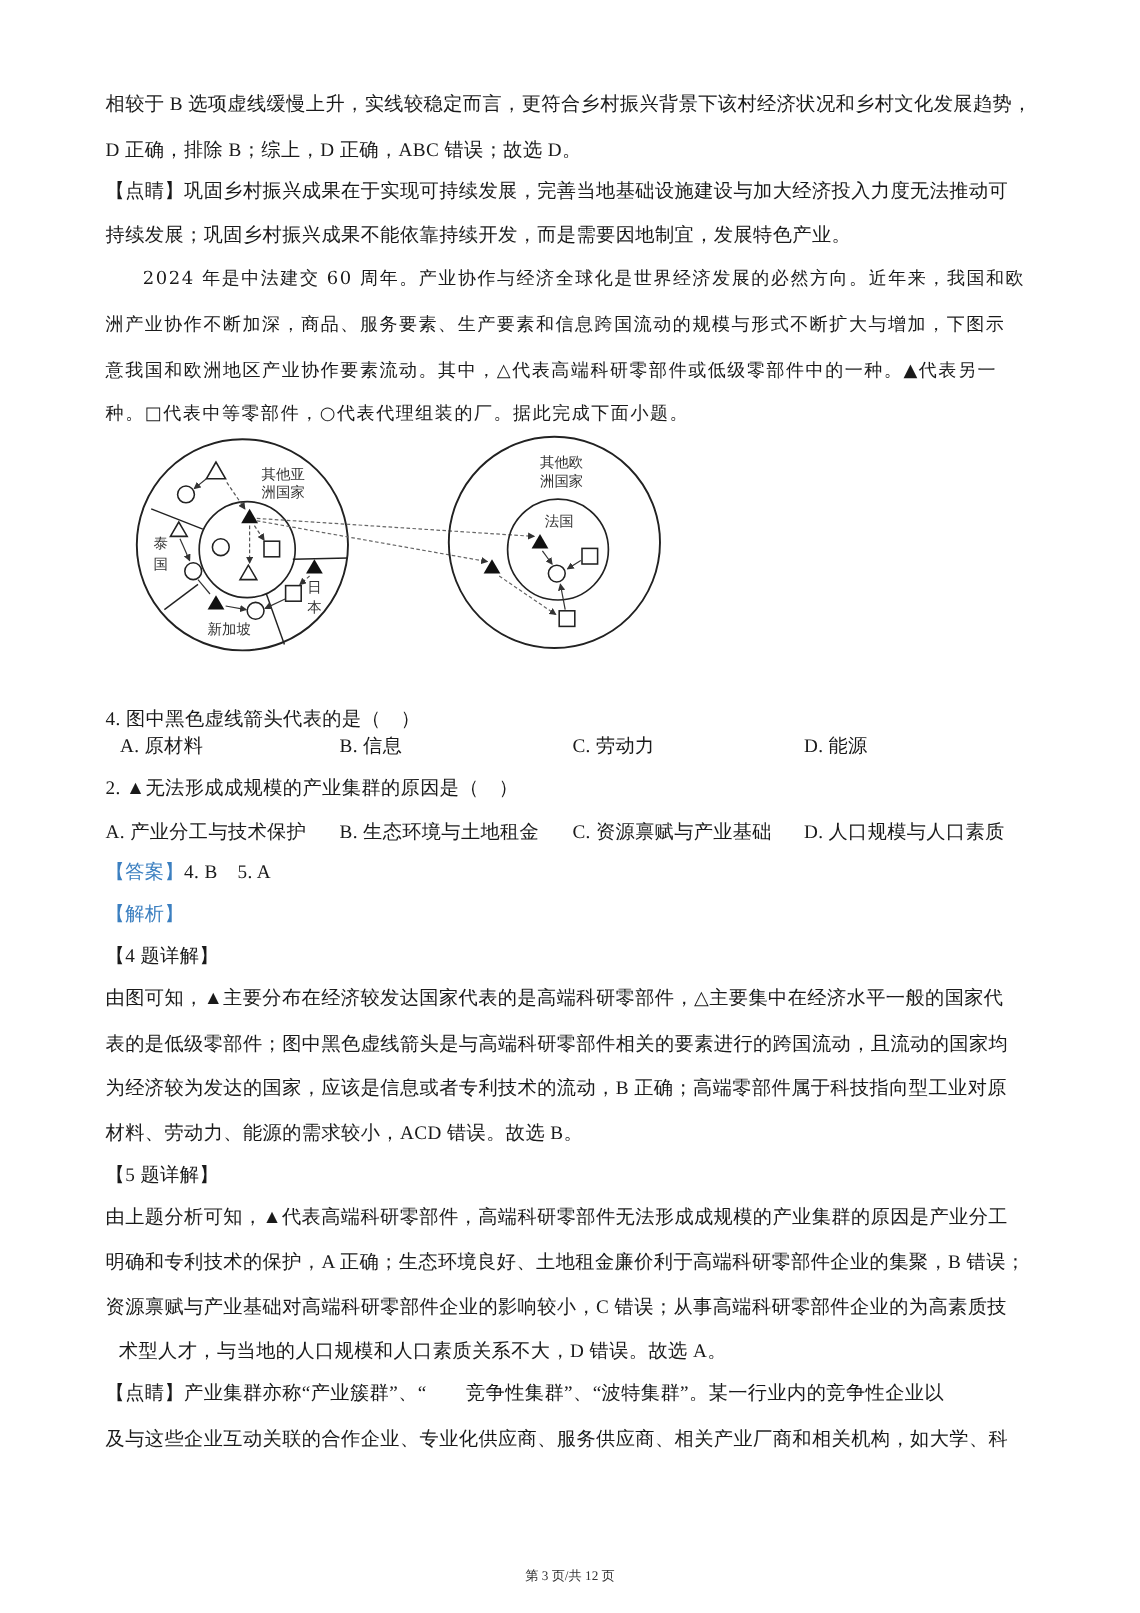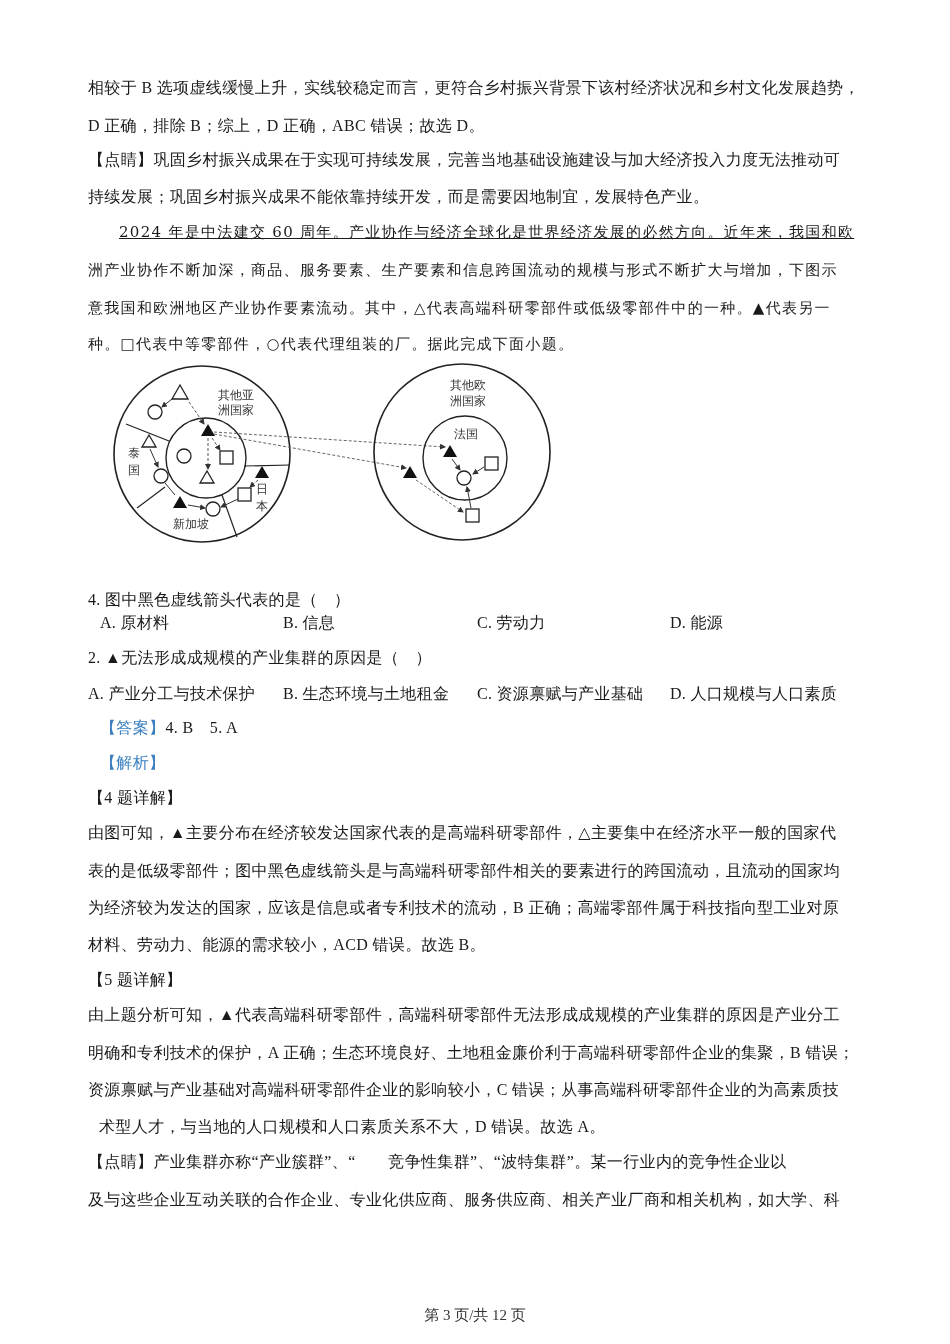--- a/index.html
+++ b/index.html
@@ -22,23 +22,23 @@
     }
     .line {
       position: absolute;
       left: 88px;
       width: 790px;
       font-size: 16px;
       line-height: 20px;
       white-space: nowrap;
       letter-spacing: 0.35px;
     }
-    .line.indent { left: 119px; width: 760px; text-decoration: underline; }
+    .line.indent { left: 119px; width: 760px; }
     .line.song { letter-spacing: 1.3px; font-family: "DejaVu Serif", "Liberation Serif", serif; font-size: 15px; }
-    .blue { color: #3b7fc0; margin-left: 12px; }
+    .blue { color: #3b7fc0; }
     .opt {
       position: absolute;
       font-size: 16px;
       line-height: 20px;
       white-space: nowrap;
       letter-spacing: 0.3px;
     }
     .figure {
       position: absolute;
       left: 110px;
@@ -51,21 +51,21 @@
       font-family: "DejaVu Serif", "Liberation Serif", serif;
       font-size: 12px;
       fill: #333;
     }
     .footer {
       position: absolute;
       left: 0;
       width: 950px;
       top: 1306px;
       text-align: center;
-      font-size: 15px;
+      font-size: 11px;
       color: #333;
     }
   </style>
 </head>
 <body>
 
 <div class="page">
 
   <div class="line" style="top:78px;">相较于 B 选项虚线缓慢上升，实线较稳定而言，更符合乡村振兴背景下该村经济状况和乡村文化发展趋势，</div>
   <div class="line" style="top:116px;">D 正确，排除 B；综上，D 正确，ABC 错误；故选 D。</div>

